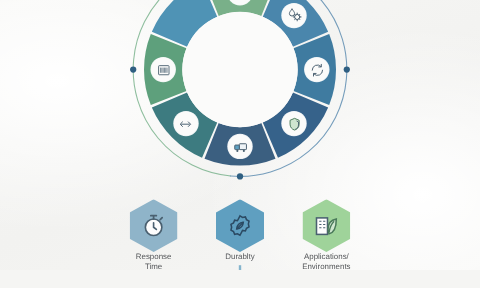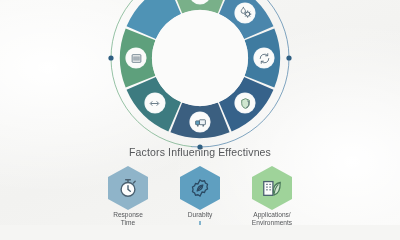--- a/index.html
+++ b/index.html
@@ -147,21 +147,20 @@
         </div>
         <div class="seg-icon" style="left: 32px; top: 96px;">
           <svg viewBox="0 0 24 24">
             <rect x="4" y="5" width="16" height="14" rx="1" stroke="#4a6070" stroke-width="1.4" fill="none"></rect>
             <path d="M7 8v8M9 8v8M11 8v8M13 8v8M15 8v8M17 8v8" stroke="#4a6070" stroke-width="1.1"></path>
           </svg>
         </div>
       </div>
   </div>
 
-  <div class="headline">Factors Influening Effectivnes</div>
 
   <div class="hex-row" id="hex-row">
       <div class="hex-item">
         <div class="hex-shape" style="background: rgb(143, 180, 201);">
           <span>
             <svg viewBox="0 0 24 24">
               <circle cx="12" cy="13.5" r="7.5" stroke="#4a6070" stroke-width="1.5" fill="#fdfdfd"></circle>
               <path d="M12 9.5v4l2.5 2" stroke="#4a6070" stroke-width="1.5" fill="none" stroke-linecap="round"></path>
               <path d="M9.5 3h5M12 3v3" stroke="#4a6070" stroke-width="1.6" stroke-linecap="round"></path>
               <path d="M18 6.5l1.8-1.8" stroke="#4a6070" stroke-width="1.6" stroke-linecap="round"></path>

